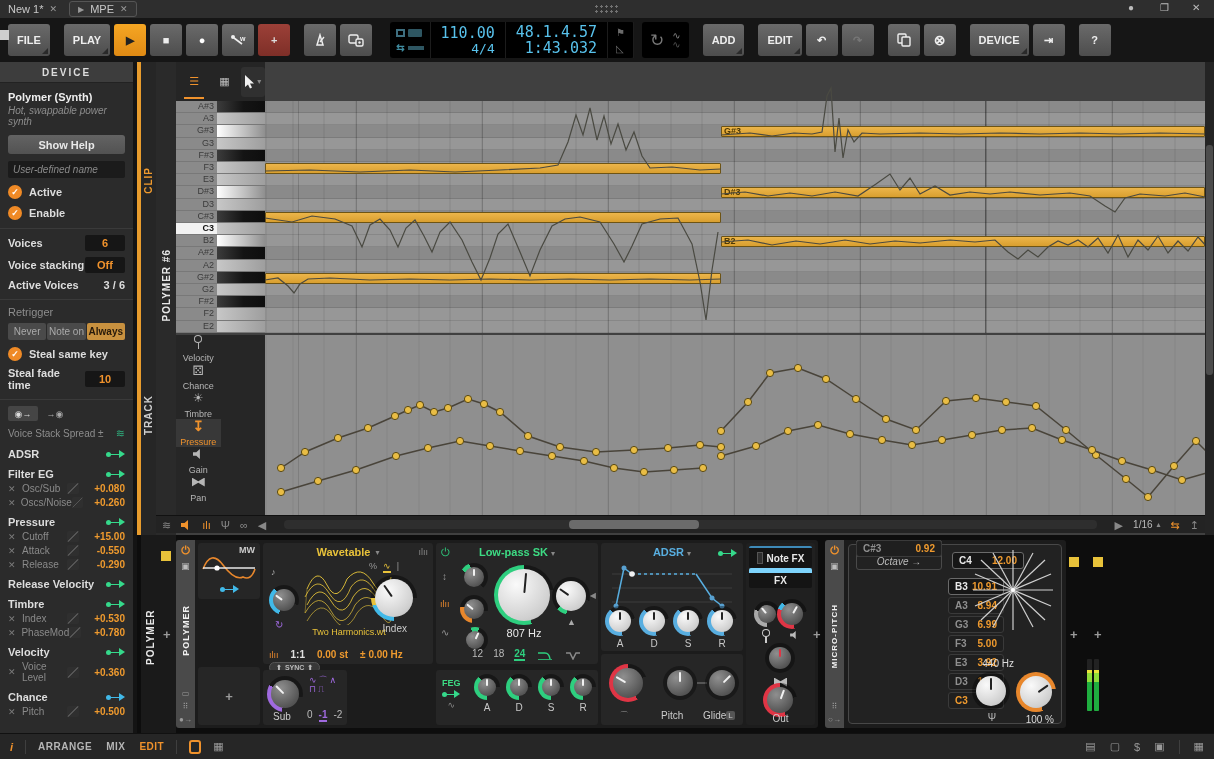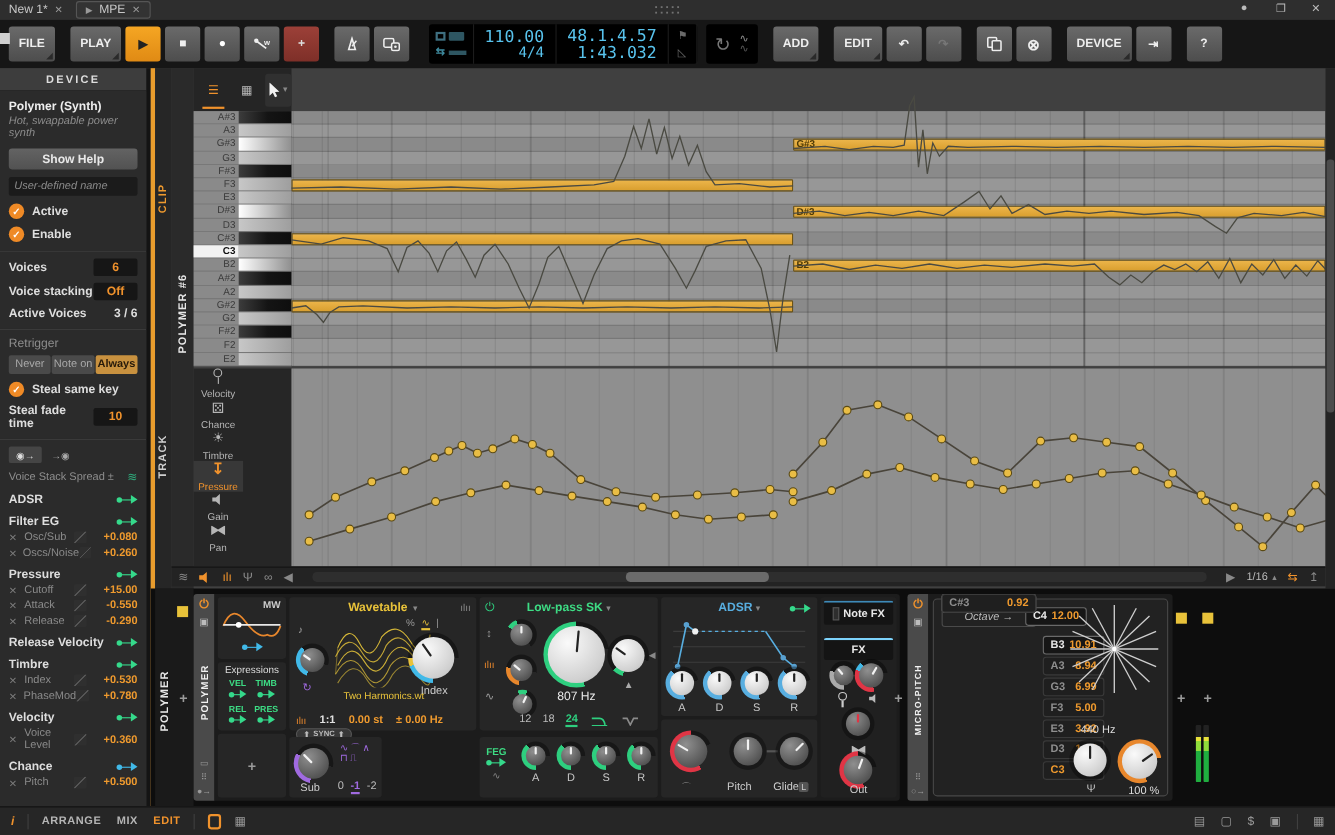--- a/index.html
+++ b/index.html
@@ -793,45 +793,20 @@
       <div class="panel" style="left:3px;top:3px;width:62px;height:56px">
         <div style="text-align:right;padding:2px 5px 0 0;color:#ccc;font-size:9px;font-weight:bold">MW</div>
         <svg width="56" height="28" viewBox="0 0 56 28" style="display:block;margin:0 auto">
           <path d="M2 14 Q10 -6 22 10 T42 22 Q50 26 54 14" fill="none" stroke="#e8872c" stroke-width="1.6"></path>
           <line x1="2" y1="13" x2="54" y2="13" stroke="#e8e8e8" stroke-width="1.6"></line>
             <circle cx="16" cy="13" r="2.6" fill="#fff"></circle>
         </svg>
         <div style="text-align:center"><span class="ma cyan"><b></b></span></div>
       </div>
 
-      <div class="panel" style="left:3px;top:62px;width:62px;height:62px">
-        <div style="text-align:center;color:#ddd;font-size:9px;padding-top:2px">Expressions</div>
-        <div style="display:grid;grid-template-columns:1fr 1fr;gap:2px;padding:3px 6px">
-
-            <div style="text-align:center">
-              <div class="greent" style="font-size:8px;font-weight:bold">VEL</div>
-              <span class="ma green" style="width:16px"><b></b></span>
-            </div>
-
-            <div style="text-align:center">
-              <div class="greent" style="font-size:8px;font-weight:bold">TIMB</div>
-              <span class="ma green" style="width:16px"><b></b></span>
-            </div>
-
-            <div style="text-align:center">
-              <div class="greent" style="font-size:8px;font-weight:bold">REL</div>
-              <span class="ma green" style="width:16px"><b></b></span>
-            </div>
-
-            <div style="text-align:center">
-              <div class="greent" style="font-size:8px;font-weight:bold">PRES</div>
-              <span class="ma green" style="width:16px"><b></b></span>
-            </div>
-          </div>
-      </div>
 
       <div class="panel" style="left:3px;top:127px;width:62px;height:58px;display:flex;align-items:center;justify-content:center">
           <span class="dplus">+</span>
         </div>
 
       <div class="panel" style="left:68px;top:3px;width:170px;height:121px">
         <div style="display:flex;justify-content:center;align-items:center;gap:5px;padding-top:3px">
           <span class="ptitle yellow">Wavetable</span>
           <span class="caret">▾</span>
         </div>
@@ -1091,21 +1066,21 @@
           <span>Glide</span>
           <span style="background:#555;border-radius:2px;padding:0 2px;font-size:8px">L</span>
         </div>
       </div>
 
       <div class="panel" style="left:551px;top:3px;width:69px;height:182px;background:#202020">
         <div style="margin:3px 3px 0;background:#141414;border-top:2px solid #3e8ab8;border-radius:2px;height:22px;display:flex;align-items:center;justify-content:center;gap:4px">
           <span style="width:6px;height:12px;background:#2e2e2e;border:1px solid #555"></span>
           <span style="color:#e8e8e8;font-weight:bold;font-size:10px">Note FX</span>
         </div>
-        <div style="margin:12px 3px 0;background:#141414;border-top:2px solid #7dd3fc;border-radius:2px;height:20px;display:flex;align-items:center;justify-content:center">
+        <div style="margin:0 3px 0;background:#141414;border-top:5px solid #7dd3fc;border-radius:2px;height:20px;display:flex;align-items:center;justify-content:center">
           <span style="color:#e8e8e8;font-weight:bold;font-size:10px">FX</span>
         </div>
         <div class="kwrap" style="position:absolute;left:8px;top:58px;width:26px;height:26px">
           <div class="kring" style="background:conic-gradient(from 180deg,#aaa 0 110deg,rgba(0,0,0,.4) 110deg 270deg,transparent 270deg)"></div>
           <div class="knob">
               <i style="transform:rotate(-40deg)"></i>
             </div>
         </div>
         <div style="position:absolute;left:16px;top:86px" class="eicon ic-velocity" style2=""></div>
         <div class="kwrap" style="position:absolute;right:8px;top:56px;width:30px;height:30px">
@@ -1144,21 +1119,21 @@
       <span class="railname">
           <span class="vtext" style="font-size:8px">MICRO-PITCH</span>
         </span>
       <span class="railbtm">⠿</span>
       <span class="railbtm">○→</span>
     </div>
     <div class="devbody" style="left:707px;width:222px">
       <div style="position:absolute;inset:4px;background:#222;border:1px solid #484848;border-radius:4px"></div>
 
       <div style="position:absolute;left:12px;top:12px;width:86px;height:18px;border:1px solid #4a4a4a;border-radius:3px;display:flex;align-items:center;justify-content:center;color:#bbb;font-style:italic;font-size:10px">Octave →</div>
-      <div class="mpcell active" style="position:absolute;left:88px;top:12px;width:56px">
+      <div class="mpcell active" style="position:absolute;left:108px;top:12px;width:72px">
         <span class="n">C4</span>
           <span class="v">12.00</span>
       </div>
 
       <div style="position:absolute;left:12px;top:0;width:86px">
 
       <div class="mpcell" style=";position:absolute;left:0;top:undefined;width:86px">
             <span class="n">A#3</span>
             <span class="v">9.99</span>
           </div>

